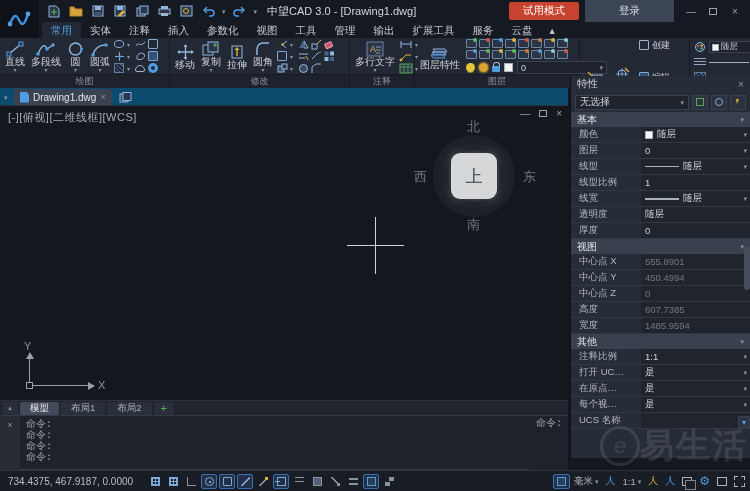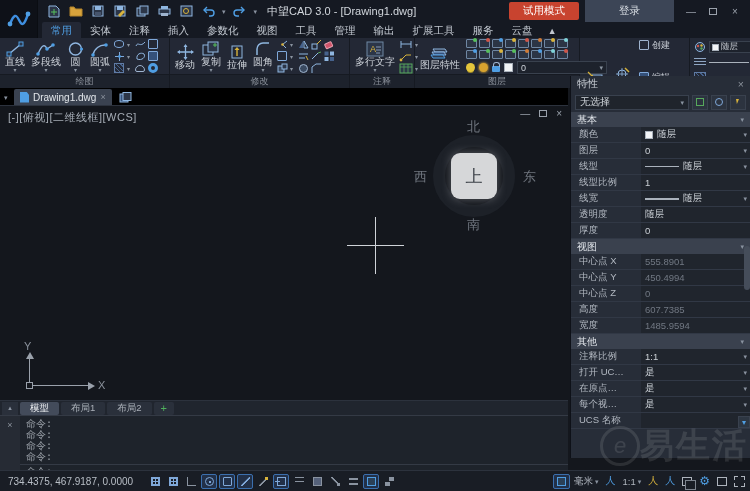--- a/index.html
+++ b/index.html
@@ -57,21 +57,21 @@
   .lock::before { content:""; position:absolute; left:1px; top:-4px; width:5px; height:4px; border:1px solid #9fb4cf; border-bottom:none; border-radius:3px 3px 0 0; }
   .wsw { width:9px; height:9px; background:#f2f4f6; border:1px solid #aab2bc; }
   .ldrop { width:90px; height:13px; background:#1d222c; border:1px solid #39414e; display:flex; align-items:center; padding:0 3px; color:#ced3da; font-size:9px; justify-content:space-between; }
   .blockitem { display:flex; align-items:center; gap:3px; font-size:9px; color:#ced3da; line-height:12px; }
   .sliver-row { display:flex; align-items:center; gap:3px; height:14px; }
   .bylayer-box { width:42px; height:12px; border:1px solid #39414e; background:#1d222c; color:#ced3da; font-size:8.5px; display:flex; align-items:center; gap:2px; padding:0 2px; }
   .linesample { width:40px; height:0; border-top:1px solid #aab2bc; }
   #ribbon-expand { color:#8a93a0; font-size:16px; align-self:center; }
 
   
-  #doctabs { left:0; top:88px; width:568px; height:18px; background:#000000; display:flex; align-items:flex-end; border-bottom:1px solid #2c323d; }
+  #doctabs { left:0; top:88px; width:568px; height:18px; background:#0c4a6e; display:flex; align-items:flex-end; border-bottom:1px solid #2c323d; }
   #doc-tab { display:flex; align-items:center; gap:4px; background:#3a4250; height:16px; padding:0 6px; margin-left:14px; border-radius:2px 2px 0 0; font-size:10px; color:#e2e6ea; }
   .fileicon { width:9px; height:11px; background:#4f9ee3; clip-path:polygon(0 0,70% 0,100% 30%,100% 100%,0 100%); }
   #doc-new { width:20px; height:15px; margin-left:4px; display:flex; align-items:center; justify-content:center; }
 
   
   #canvas { left:0; top:106px; width:568px; height:294px; background:#14171d; overflow:hidden; }
   #viewport-label { left:8px; top:4px; color:#a6adb6; font-size:11px; letter-spacing:0.5px; }
   #canvas-ctl { right:6px; top:2px; display:flex; gap:9px; align-items:center; color:#9aa1ab; font-size:10px; }
   #compass { right:40px; top:16px; width:108px; height:108px; }
   #compass-ring { left:13px; top:13px; width:82px; height:82px; border-radius:50%; border:12px solid #1d2128; }
@@ -93,21 +93,21 @@
   
   #layoutbar { left:0; top:400px; width:568px; height:15px; background:#20252e; display:flex; align-items:center; gap:2px; padding-left:2px; border-top:1px solid #2c323d; }
   .ltab { height:13px; padding:0 10px; font-size:9.5px; display:flex; align-items:center; background:#2a303b; color:#aab0b8; border-radius:2px; }
   .ltab.active { background:#434b5a; color:#f0f2f5; }
   #layout-up { width:16px; height:13px; background:#2a303b; color:#8a93a0; font-size:7px; display:flex; align-items:center; justify-content:center; }
   #layout-add { width:20px; height:13px; background:#2a303b; color:#4fb05c; font-size:11px; display:flex; align-items:center; justify-content:center; border-radius:2px; }
 
   
   #cmd { left:0; top:415px; width:568px; height:55px; background:#1e232b; border-top:1px solid #343a45; display:flex; }
   #cmd-gutter { width:20px; background:#262b34; display:flex; justify-content:center; padding-top:4px; color:#8a919b; font-size:9px; }
-  #cmd-main { flex:1; display:flex; flex-direction:column; font-family:"DejaVu Sans Mono","Liberation Mono",monospace; font-size:10px; color:#9aa0a8; }
+  #cmd-main { flex:1; display:flex; flex-direction:row; font-family:"DejaVu Sans Mono","Liberation Mono",monospace; font-size:10px; color:#9aa0a8; }
   #cmd-history { flex:1; padding:2px 6px; border-bottom:1px solid #343a45; line-height:11px; }
   #cmd-current { height:14px; padding:1px 6px; line-height:12px; }
 
   
   #panel { left:570px; top:76px; width:180px; height:382px; background:#272d38; border-left:1px solid #0e1118; }
   #panel-title { height:16px; display:flex; align-items:center; justify-content:space-between; padding:0 6px; color:#cfd4db; font-size:10.5px; background:#272d38; }
   #panel-selector { height:20px; display:flex; align-items:center; gap:3px; padding:0 4px; }
   #noselect-dd { flex:1; height:15px; background:#1f242c; border:1px solid #39414e; display:flex; align-items:center; justify-content:space-between; padding:0 4px; color:#d3d8de; font-size:10px; }
   .selbtn { width:16px; height:15px; border:1px solid #39414e; background:#2c333f; display:flex; align-items:center; justify-content:center; }
   .selglyph { width:8px; height:8px; border:1px solid #7fa8d9; position:relative; }

